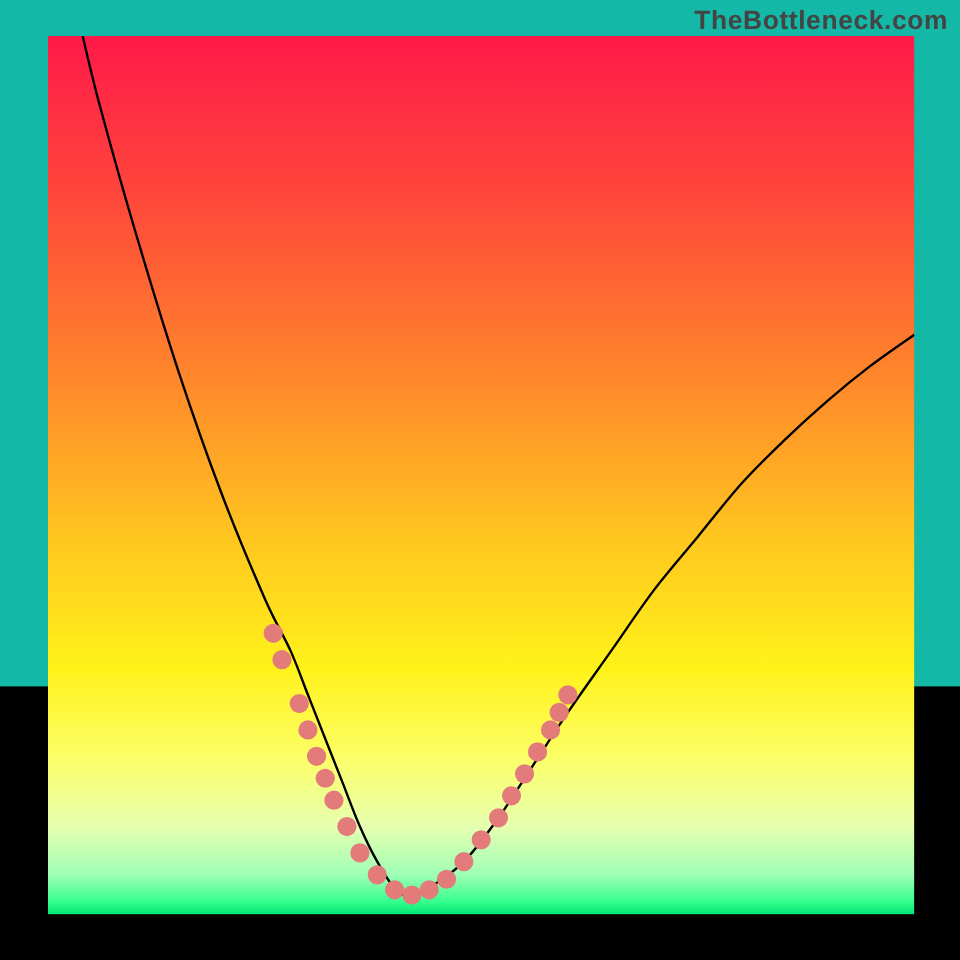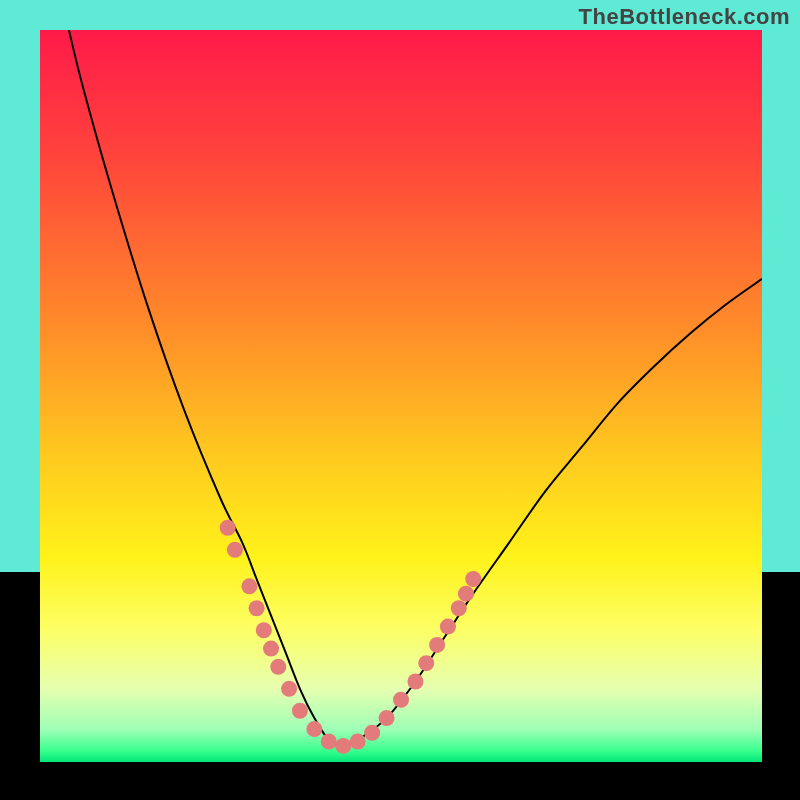--- a/index.html
+++ b/index.html
@@ -8,21 +8,21 @@
     width: 800px;
     height: 800px;
     background: #000;
     font-family: Arial, Helvetica, sans-serif;
     overflow: hidden;
   }
   .frame {
     position: relative;
     width: 800px;
     height: 572px;
-    background: #5eead4;
+    background: #14b8a6;
   }
   .watermark {
     position: absolute;
     top: 4px;
     right: 10px;
     color: #444;
     font-size: 22px;
     font-weight: bold;
     letter-spacing: 0.5px;
     z-index: 5;

